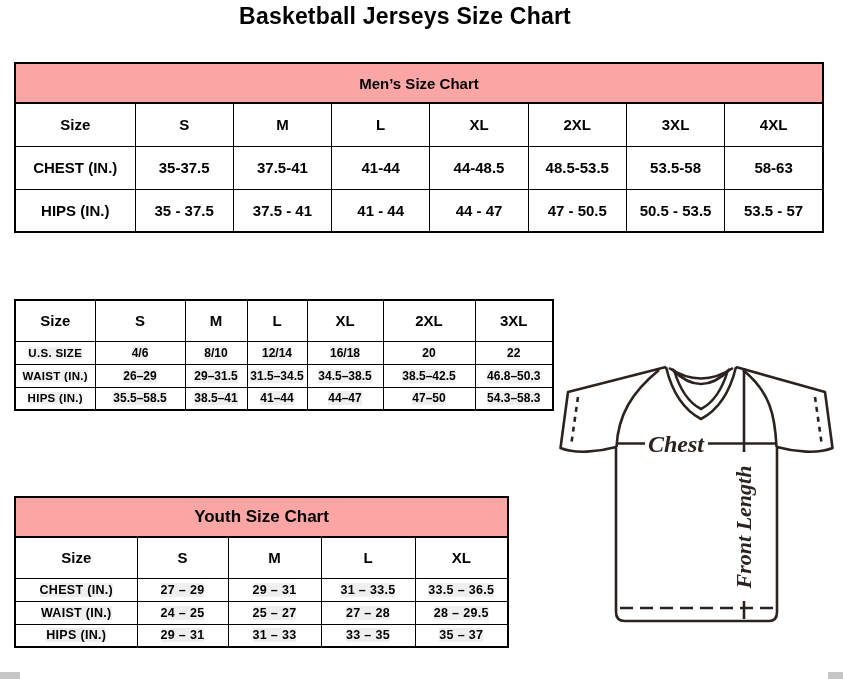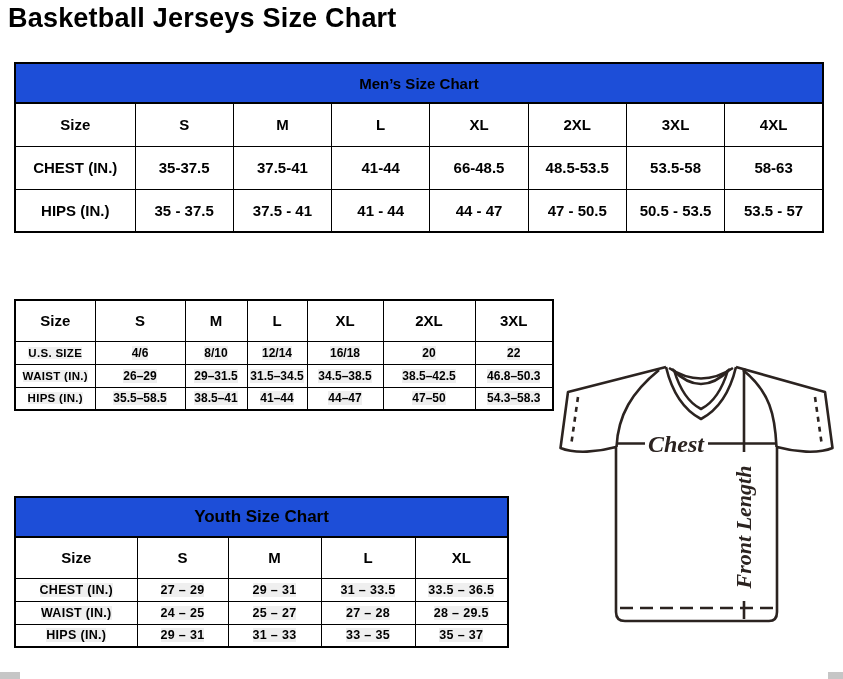--- a/index.html
+++ b/index.html
@@ -1,24 +1,24 @@
 <!DOCTYPE html>
 <html><head>
 <meta charset="utf-8">
 <style>
   html,body{margin:0;padding:0;background:#ffffff;}
   .page{position:relative;width:843px;height:679px;background:#ffffff;overflow:hidden;
         font-family:"Liberation Sans",sans-serif;color:#000;}
-  .page-title{position:absolute;top:3px;left:8px;width:810px;text-align:left;
-        font-size:27px;font-weight:bold;letter-spacing:.2px;}
+  .page-title{position:absolute;top:3px;left:0;width:810px;text-align:center;
+        font-size:23px;font-weight:bold;letter-spacing:.2px;}
   table.tbl{position:absolute;border-collapse:collapse;table-layout:fixed;background:#fff;
         border:2px solid #000;}
   .tbl td{border:1.5px solid #000;text-align:center;vertical-align:middle;padding:0;
         font-weight:bold;color:#000;overflow:hidden;white-space:nowrap;}
-  .tbl td.title{background:#1d4ed8;font-size:17px;border-width:2px;}
+  .tbl td.title{background:#fca5a5;font-size:17px;border-width:2px;}
   #mens{left:14px;top:62px;width:810px;}
   #mens td{font-size:15px;}
   #womens{left:14px;top:299px;width:538px;}
   #womens td.head{font-size:15px;}
   #womens td.data,#womens td.rowlabel{font-size:12px;}
   #womens td.rowlabel{font-size:11.5px;letter-spacing:.3px;}
   #youth{left:14px;top:496px;width:493px;}
   #youth td.head{font-size:15px;}
   #youth td.data,#youth td.rowlabel{font-size:12.5px;letter-spacing:.3px;}
   .hl{background:#efefef;padding:0 0;margin-top:40px;}
@@ -59,21 +59,21 @@
       <td class="head">XL</td>
       <td class="head">2XL</td>
       <td class="head">3XL</td>
       <td class="head">4XL</td>
     </tr>
     <tr style="height:43px">
       <td class="rowlabel">CHEST (IN.)</td>
       <td class="data">35-37.5</td>
       <td class="data">37.5-41</td>
       <td class="data">41-44</td>
-      <td class="data">66-48.5</td>
+      <td class="data">44-48.5</td>
       <td class="data">48.5-53.5</td>
       <td class="data">53.5-58</td>
       <td class="data">58-63</td>
     </tr>
     <tr style="height:43px">
       <td class="rowlabel">HIPS (IN.)</td>
       <td class="data">35 - 37.5</td>
       <td class="data">37.5 - 41</td>
       <td class="data">41 - 44</td>
       <td class="data">44 - 47</td>

